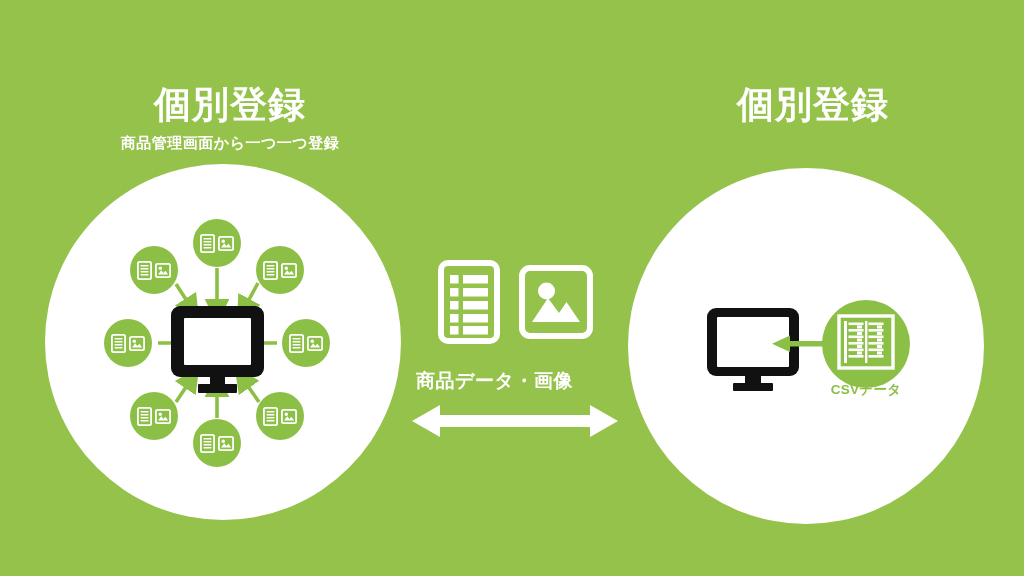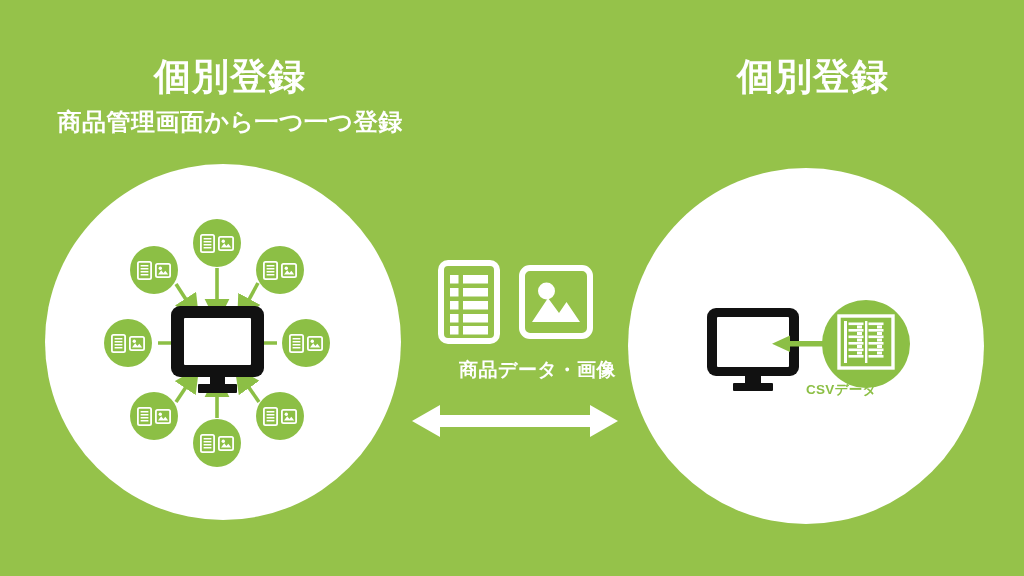--- a/index.html
+++ b/index.html
@@ -18,30 +18,31 @@
     width: 1024px;
     height: 576px;
     background: #95c24a;
   }
 
   
   .panel-head {
     position: absolute;
     text-align: center;
     color: #ffffff;
+    margin-top: 28px;
   }
   .panel-title {
     font-size: 37px;
     font-weight: bold;
     letter-spacing: 1px;
     line-height: 1.05;
     white-space: nowrap;
   }
   .panel-sub {
-    font-size: 24px;
+    font-size: 15px;
     font-weight: bold;
     letter-spacing: 0.5px;
     margin-top: 9px;
     white-space: nowrap;
   }
   #head-left  { left: 35px;  top: 58px; width: 390px; }
   #head-right { left: 618px; top: 58px; width: 390px; }
 
   
   .disc {
@@ -114,23 +115,23 @@
     width: 192px;
     height: 96px;
     display: flex;
     align-items: center;
     justify-content: center;
     gap: 18px;
   }
   #centre-caption {
     position: absolute;
     left: 416px;
-    top: 357px;
+    top: 368px;
     width: 200px;
-    text-align: right;
+    text-align: left;
     color: #ffffff;
     font-size: 19px;
     font-weight: bold;
     letter-spacing: 0.5px;
     white-space: nowrap;
   }
   #centre-arrow {
     position: absolute;
     left: 410px;
     top: 398px;
@@ -149,20 +150,21 @@
     background: #8cbf45;
     display: flex;
     align-items: center;
     justify-content: center;
   }
   #csv-caption {
     position: absolute;
     left: 806px;
     top: 381px;
     width: 120px;
+    text-align: center;
     color: #8cbf45;
     font-size: 13.5px;
     font-weight: bold;
     letter-spacing: 0.3px;
     white-space: nowrap;
   }
 </style>
 </head>
 <body>
 

